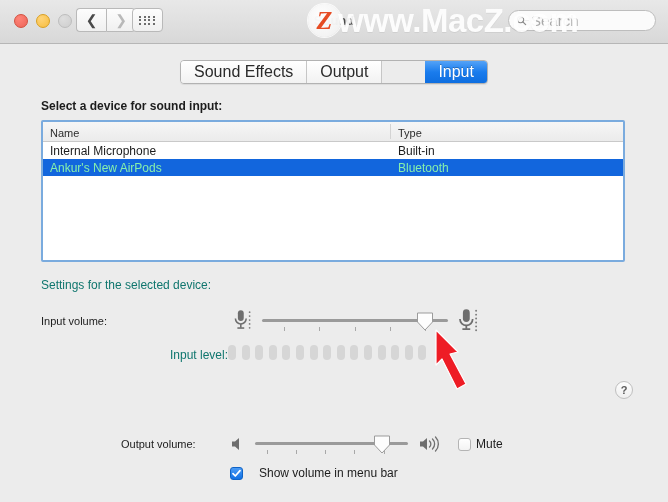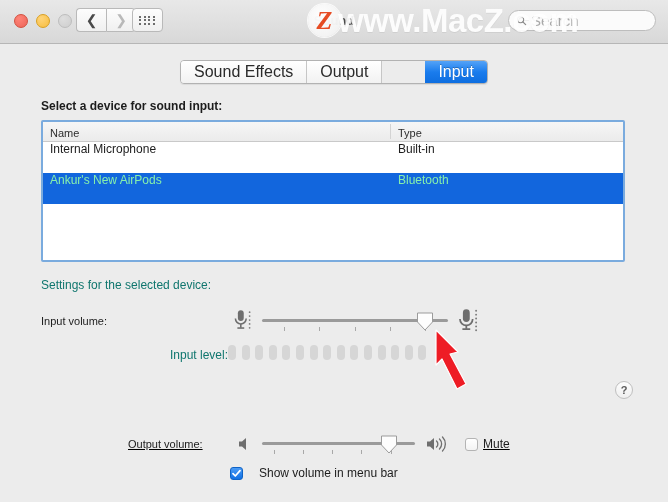--- a/index.html
+++ b/index.html
@@ -137,21 +137,22 @@
   }
   .th {
     font-size: 11px; color: #2d2d2d;
     padding: 3px 0 0 7px;
     box-sizing: border-box;
   }
   .th.name { width: 348px; border-right: 1px solid #d3d3d3; }
   .th.type { flex: 1; }
   .trow {
     display: flex;
-    height: 31px;
+    height: 17px;
+    align-items: center;
   }
   .trow.sel { background: #1266dd; }
   .td {
     font-size: 12px; color: #1c1c1c;
     padding-left: 7px;
     box-sizing: border-box;
   }
   .td.name { width: 348px; }
   .td.type { flex: 1; }
   .trow.sel .td { color: #86efac; }
@@ -393,21 +394,21 @@
       <span class="seg"></span>
       <span class="seg"></span>
       <span class="seg"></span>
       <span class="seg"></span>
       <span class="seg"></span>
       <span class="seg"></span>
     </div>
 
     <div class="helpbtn">?</div>
 
-    <div class="row" style="left:128px; top:433px;text-decoration:underline;">
+    <div class="row" style="left:121px; top:433px;">
       <div class="rowlabel" style="width:100px;">Output volume:</div>
 
       <svg width="18" height="18" viewBox="0 0 18 18" style="margin-left:8px;">
         <path d="M3 6.5 H6 L10 3 V15 L6 11.5 H3 Z" fill="#6e6e6e"></path>
       </svg>
 
       <div class="slider-wrap" style="width:153px; margin-left:8px;">
         <div class="track"></div>
         <div class="ticks">
           <i style="left:8%"></i>

